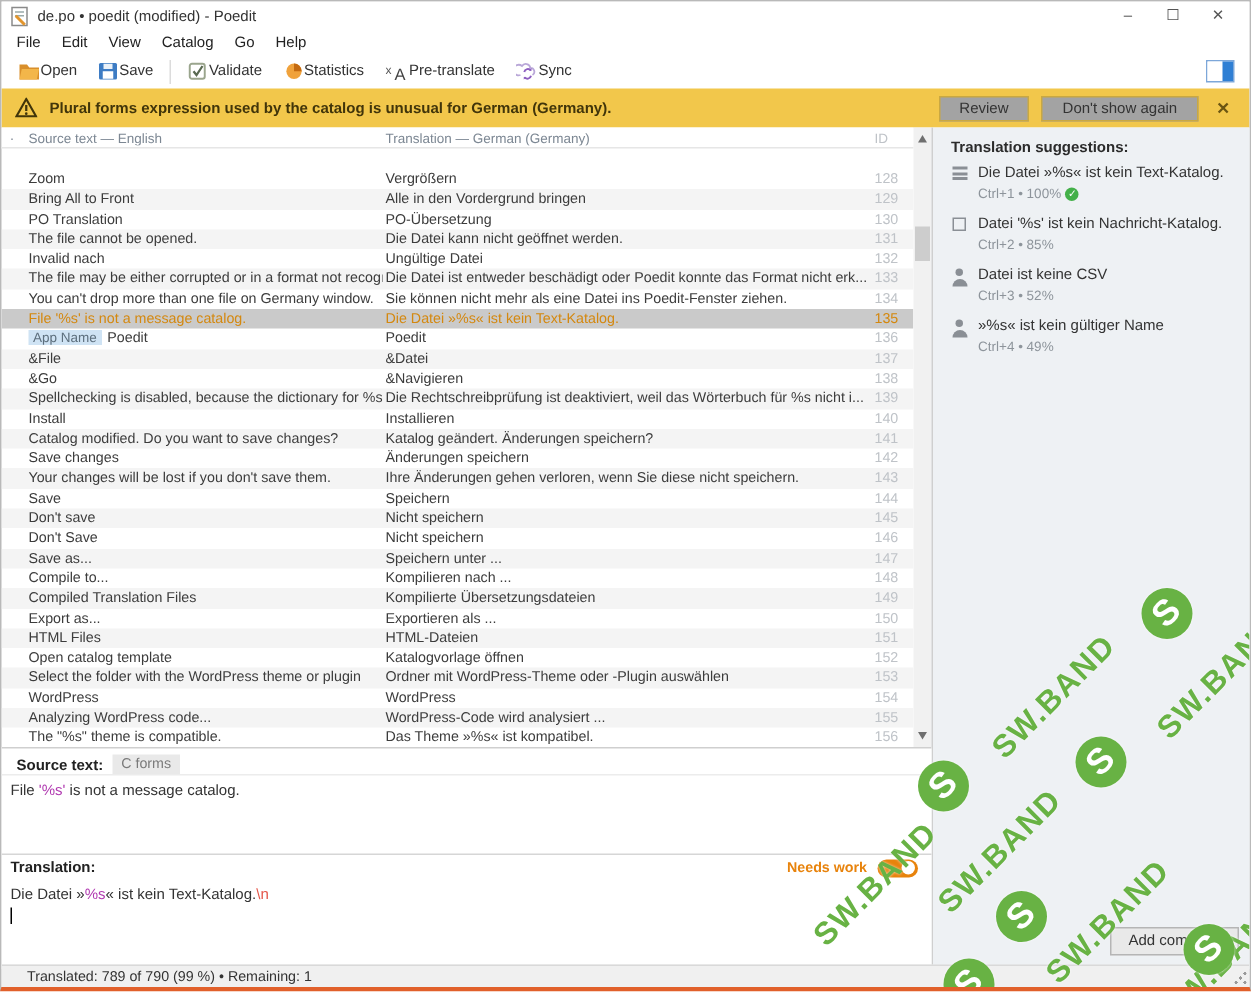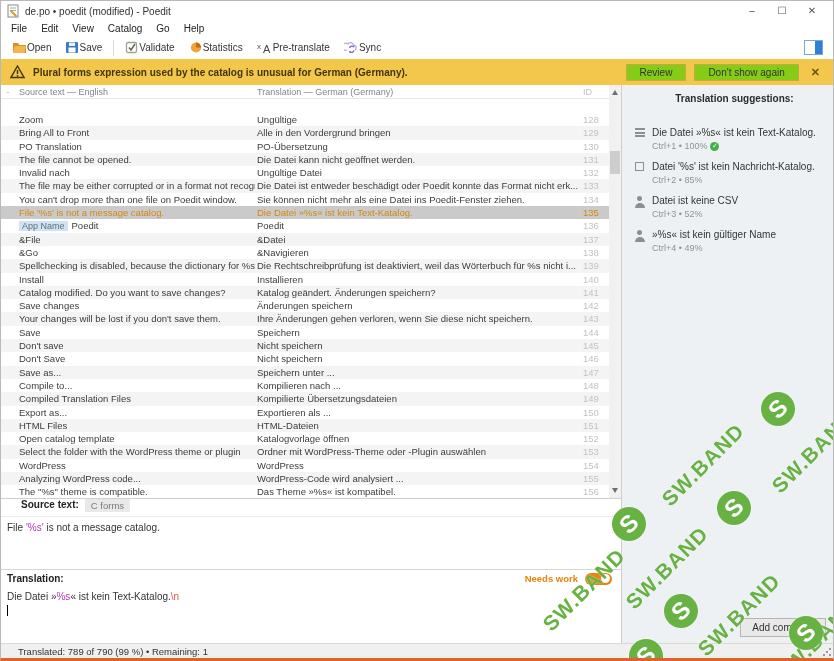--- a/index.html
+++ b/index.html
@@ -17,21 +17,21 @@
   
   .toolbar{position:absolute;top:35px;left:0;right:0;height:23px;display:flex;align-items:center;padding-left:4px;font-size:10px;color:#333;background:#fff;}
   .tb-btn{display:flex;align-items:center;gap:0;padding:2px 7px;}
   .tb-sep{width:1px;height:16px;background:#dcdcdc;margin:0 4px;}
   .panel-toggle{margin-left:auto;margin-right:10px;width:17px;height:13px;border:1px solid #7da7d9;display:flex;}
   .panel-toggle .l{flex:1;background:#fff;}
   .panel-toggle .r{width:7px;background:#2f7fd4;}
   
   .warnbar{position:absolute;top:58px;left:0;right:0;height:26px;background:#f2c74b;display:flex;align-items:center;padding:0 9px;font-size:10px;font-weight:bold;color:#41350a;gap:8px;}
   .warn-msg{margin-right:auto;}
-  .warn-btn{background:#84cc16;border:1px solid #c9a842;padding:2px 13px;font-size:10px;font-weight:normal;color:#333;}
+  .warn-btn{background:#a3a3a3;border:1px solid #c9a842;padding:2px 13px;font-size:10px;font-weight:normal;color:#333;}
   .warn-close{font-size:11px;color:#6b5512;padding:0 4px;font-weight:bold;}
   
   .thead{position:absolute;top:84px;left:0;width:608px;height:14px;display:flex;align-items:center;font-size:9px;color:#7c8793;background:#fff;border-bottom:1px solid #e6e6e6;box-sizing:border-box;}
   .tbody{position:absolute;top:112px;left:0;width:608px;height:399px;overflow:hidden;}
   .trow{display:flex;height:13.3px;line-height:13.4px;font-size:9.5px;color:#3c3c3c;white-space:nowrap;}
   .trow.odd{background:#f4f4f4;}
   .trow.selected{background:#cacaca;}
   .trow.selected .c-source,.trow.selected .c-trans,.trow.selected .c-id{color:#d4880f;}
   .c-status{width:14px;flex:none;text-align:center;}
   .c-source{width:240px;flex:none;padding-left:4px;overflow:hidden;box-sizing:border-box;}
@@ -39,33 +39,33 @@
   .c-id{width:26px;flex:none;text-align:left;padding-right:4px;color:#bfc3c8;box-sizing:border-box;}
   .ctx{background:#cfe3f4;color:#5d6f7d;padding:0 3px;margin-right:4px;font-size:9px;}
   
   .vscroll{position:absolute;top:84px;left:608px;width:12px;height:413px;background:#f1f1f1;}
   .sb-arrow{position:absolute;left:3px;width:0;height:0;border-left:3.5px solid transparent;border-right:3.5px solid transparent;}
   .sb-up{top:5px;border-bottom:5px solid #6f6f6f;}
   .sb-down{bottom:5px;border-top:5px solid #6f6f6f;}
   .sb-thumb{position:absolute;left:1px;width:10px;top:66px;height:23px;background:#cdcdcd;}
   
   .sidebar{position:absolute;top:84px;left:620px;width:214px;height:561px;background:#eef1f4;border-left:1px solid #cfcfcf;box-sizing:border-box;}
-  .sugg-title{font-size:10px;font-weight:bold;color:#2b2b2b;margin:8px 0 23px 12px;text-align:center;}
+  .sugg-title{font-size:10px;font-weight:bold;color:#2b2b2b;margin:8px 0 6px 12px;}
   .sugg{display:flex;gap:7px;margin:0 6px 10px 12px;font-size:10px;color:#333;align-items:flex-start;}
   .sugg-icon{width:11px;flex:none;margin-top:1px;display:flex;flex-direction:column;gap:1.5px;align-items:center;}
   .bars i{display:block;width:10px;height:2px;background:#8a8f95;}
   .sq{width:9px;height:9px;border:1.5px solid #8a8f95;box-sizing:border-box;}
   .usr-h{width:5px;height:5px;border-radius:50%;background:#8a8f95;}
   .usr-b{width:10px;height:5px;border-radius:5px 5px 0 0;background:#8a8f95;}
   .sugg-short{color:#8d949b;font-size:9px;margin-top:3px;display:flex;align-items:center;gap:3px;}
   .okbadge{display:inline-flex;width:9px;height:9px;border-radius:50%;background:#43b049;color:#fff;font-size:7px;align-items:center;justify-content:center;}
   .add-comment{position:absolute;right:9px;bottom:9px;background:#e9e9e9;border:1px solid #b5b5b5;padding:3px 11px;font-size:10px;color:#333;}
   
   .editor{position:absolute;top:497px;left:0;width:620px;height:148px;background:#fff;border-top:1px solid #cfcfcf;box-sizing:border-box;}
-  .src-label-row{height:17px;display:flex;align-items:flex-start;padding-left:20px;font-size:10px;font-weight:bold;color:#222;border-bottom:1px solid #ececec;}
+  .src-label-row{height:17px;display:flex;align-items:flex-end;padding-left:10px;font-size:10px;font-weight:bold;color:#222;border-bottom:1px solid #ececec;}
   .fmt-tag{background:#e9e9e9;color:#7a7a7a;font-weight:normal;padding:1px 6px;margin-left:6px;font-size:9.5px;}
   .src-box{height:52px;padding:5px 6px;font-size:10px;color:#333;box-sizing:border-box;}
   .trans-label-row{height:17px;display:flex;align-items:center;padding:0 9px 0 6px;font-size:10px;font-weight:bold;color:#222;border-top:1px solid #d6d6d6;}
   .needs-work{margin-left:auto;color:#e8830c;font-size:9.5px;font-weight:bold;margin-right:7px;}
   .toggle{width:27px;height:12px;border-radius:7px;background:#e8830c;position:relative;}
   .toggle .knob{position:absolute;top:1.5px;right:2px;width:9px;height:9px;border-radius:50%;background:#fff;}
   .trans-box{padding:4px 6px;font-size:10px;color:#333;}
   .caret{display:block;width:1px;height:11px;background:#000;margin-top:3px;}
   .ph{color:#b13bb1;}
   .esc{color:#e45649;}
@@ -182,21 +182,21 @@
     <span class="c-status">·</span>
     <span class="c-source">Source text — English</span>
     <span class="c-trans">Translation — German (Germany)</span>
     <span class="c-id">ID</span>
   </div>
 
   <div class="tbody">
       <div class="trow">
         <span class="c-status"></span>
         <span class="c-source">Zoom</span>
-        <span class="c-trans">Ungültige</span>
+        <span class="c-trans">Vergrößern</span>
         <span class="c-id">128</span>
       </div>
       <div class="trow odd">
         <span class="c-status"></span>
         <span class="c-source">Bring All to Front</span>
         <span class="c-trans">Alle in den Vordergrund bringen</span>
         <span class="c-id">129</span>
       </div>
       <div class="trow">
         <span class="c-status"></span>
@@ -217,21 +217,21 @@
         <span class="c-id">132</span>
       </div>
       <div class="trow odd">
         <span class="c-status"></span>
         <span class="c-source">The file may be either corrupted or in a format not recognized by Poedit.</span>
         <span class="c-trans">Die Datei ist entweder beschädigt oder Poedit konnte das Format nicht erk...</span>
         <span class="c-id">133</span>
       </div>
       <div class="trow">
         <span class="c-status"></span>
-        <span class="c-source">You can't drop more than one file on Poedit window.</span>
+        <span class="c-source">You can't drop more than one file on Germany window.</span>
         <span class="c-trans">Sie können nicht mehr als eine Datei ins Poedit-Fenster ziehen.</span>
         <span class="c-id">134</span>
       </div>
       <div class="trow odd selected">
         <span class="c-status"></span>
         <span class="c-source">File '%s' is not a message catalog.</span>
         <span class="c-trans">Die Datei »%s« ist kein Text-Katalog.</span>
         <span class="c-id">135</span>
       </div>
       <div class="trow">

